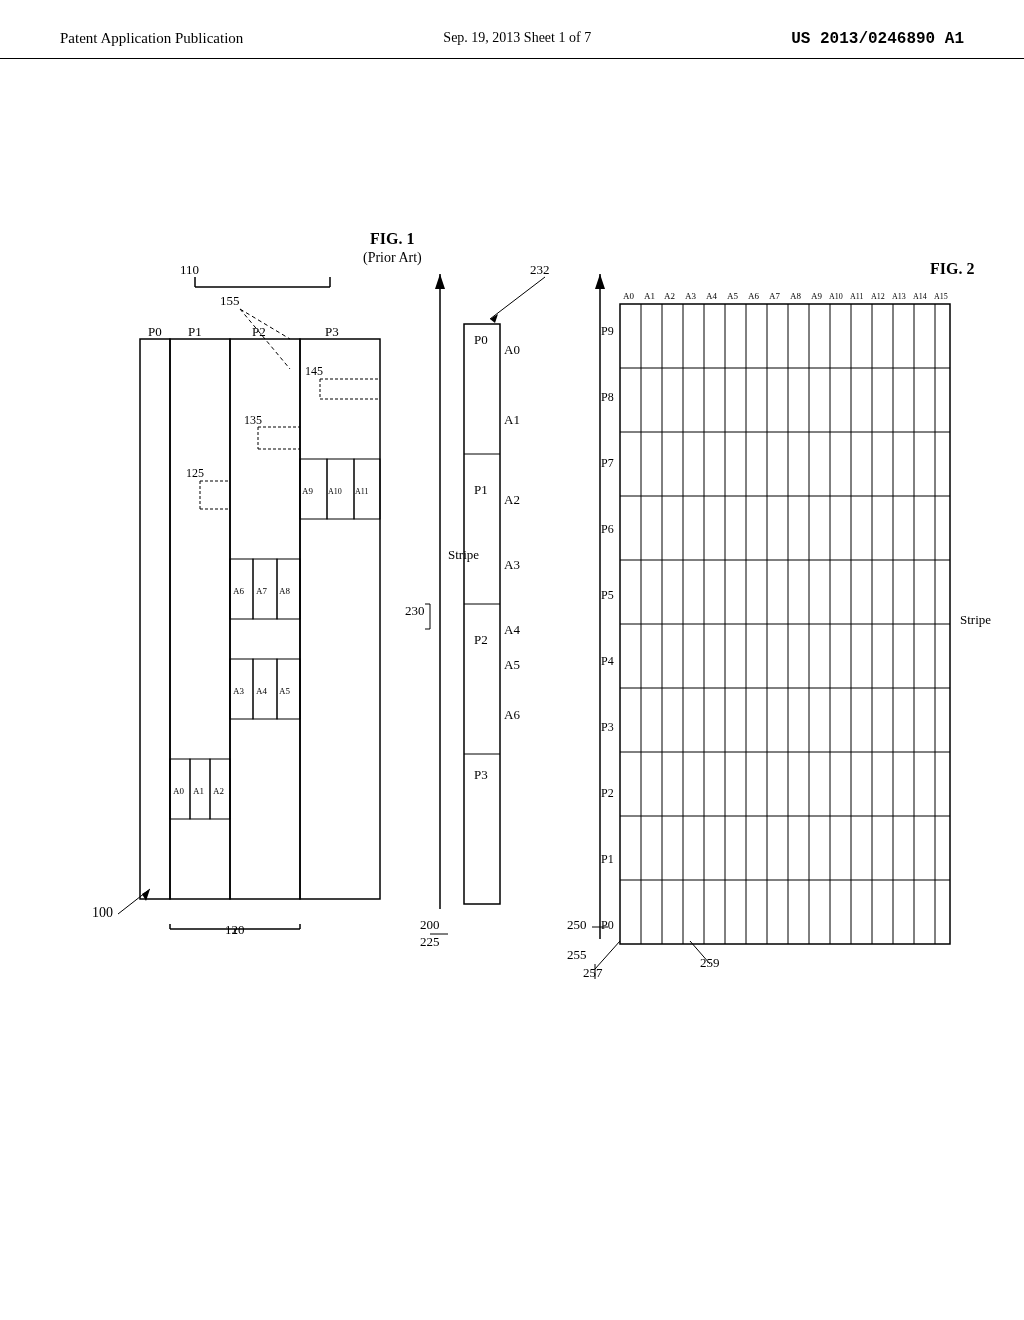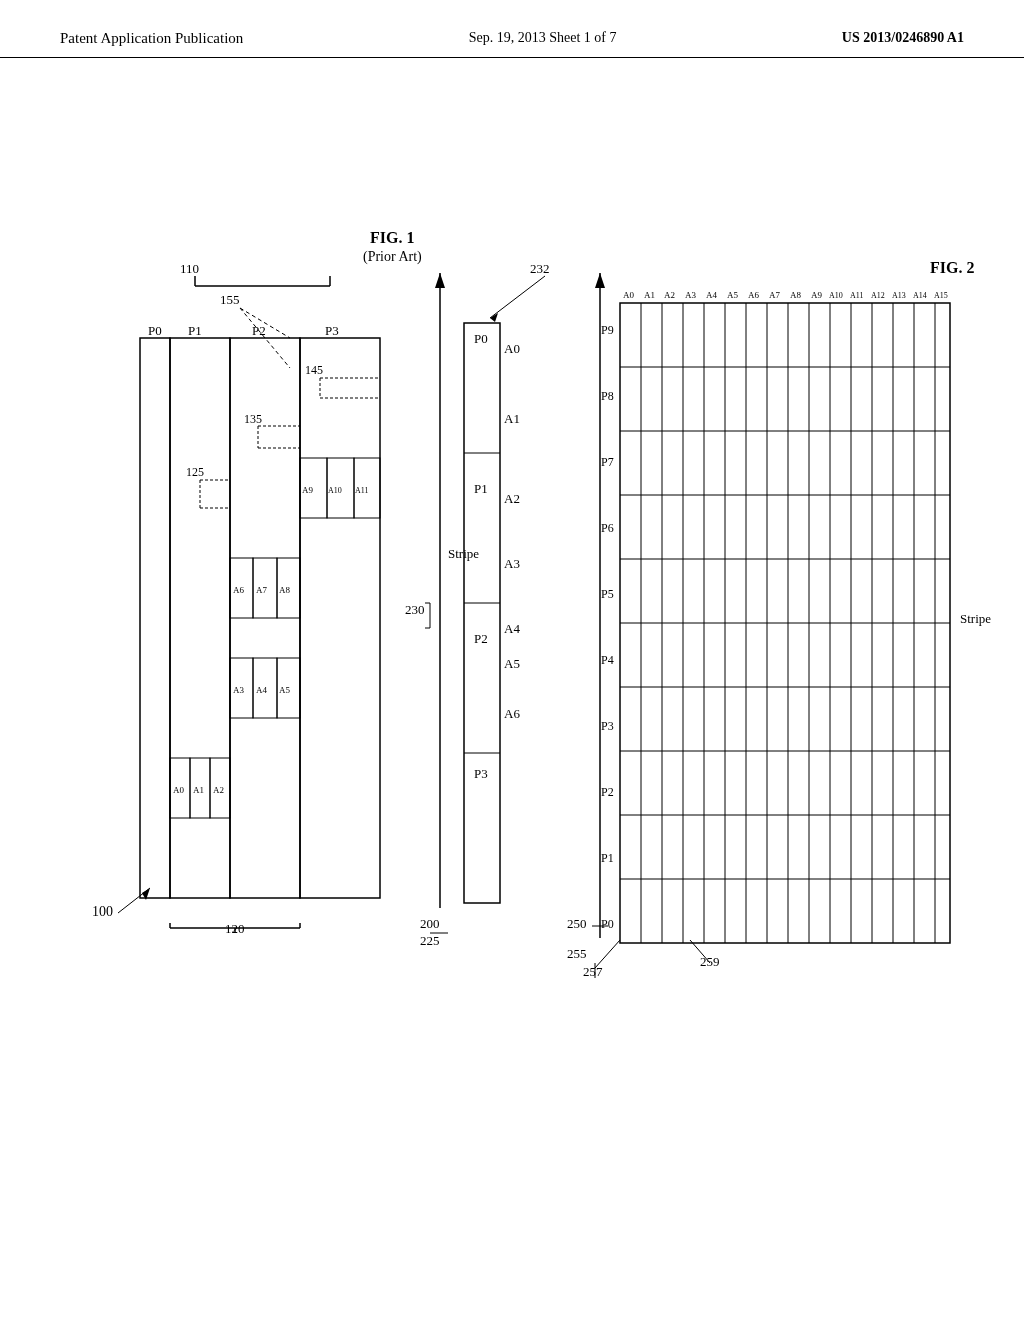--- a/index.html
+++ b/index.html
@@ -24,22 +24,23 @@
       font-size: 15px;
       font-weight: normal;
     }
 
     .header-center {
       font-size: 14px;
       text-align: center;
     }
 
     .header-right {
-      font-size: 14px;
+      font-size: 16px;
       font-weight: bold;
+      font-family: Liberation Mono, monospace;
     }
 
     .diagram-area {
       position: relative;
       width: 100%;
       height: 1200px;
     }
 
     svg {
       position: absolute;

